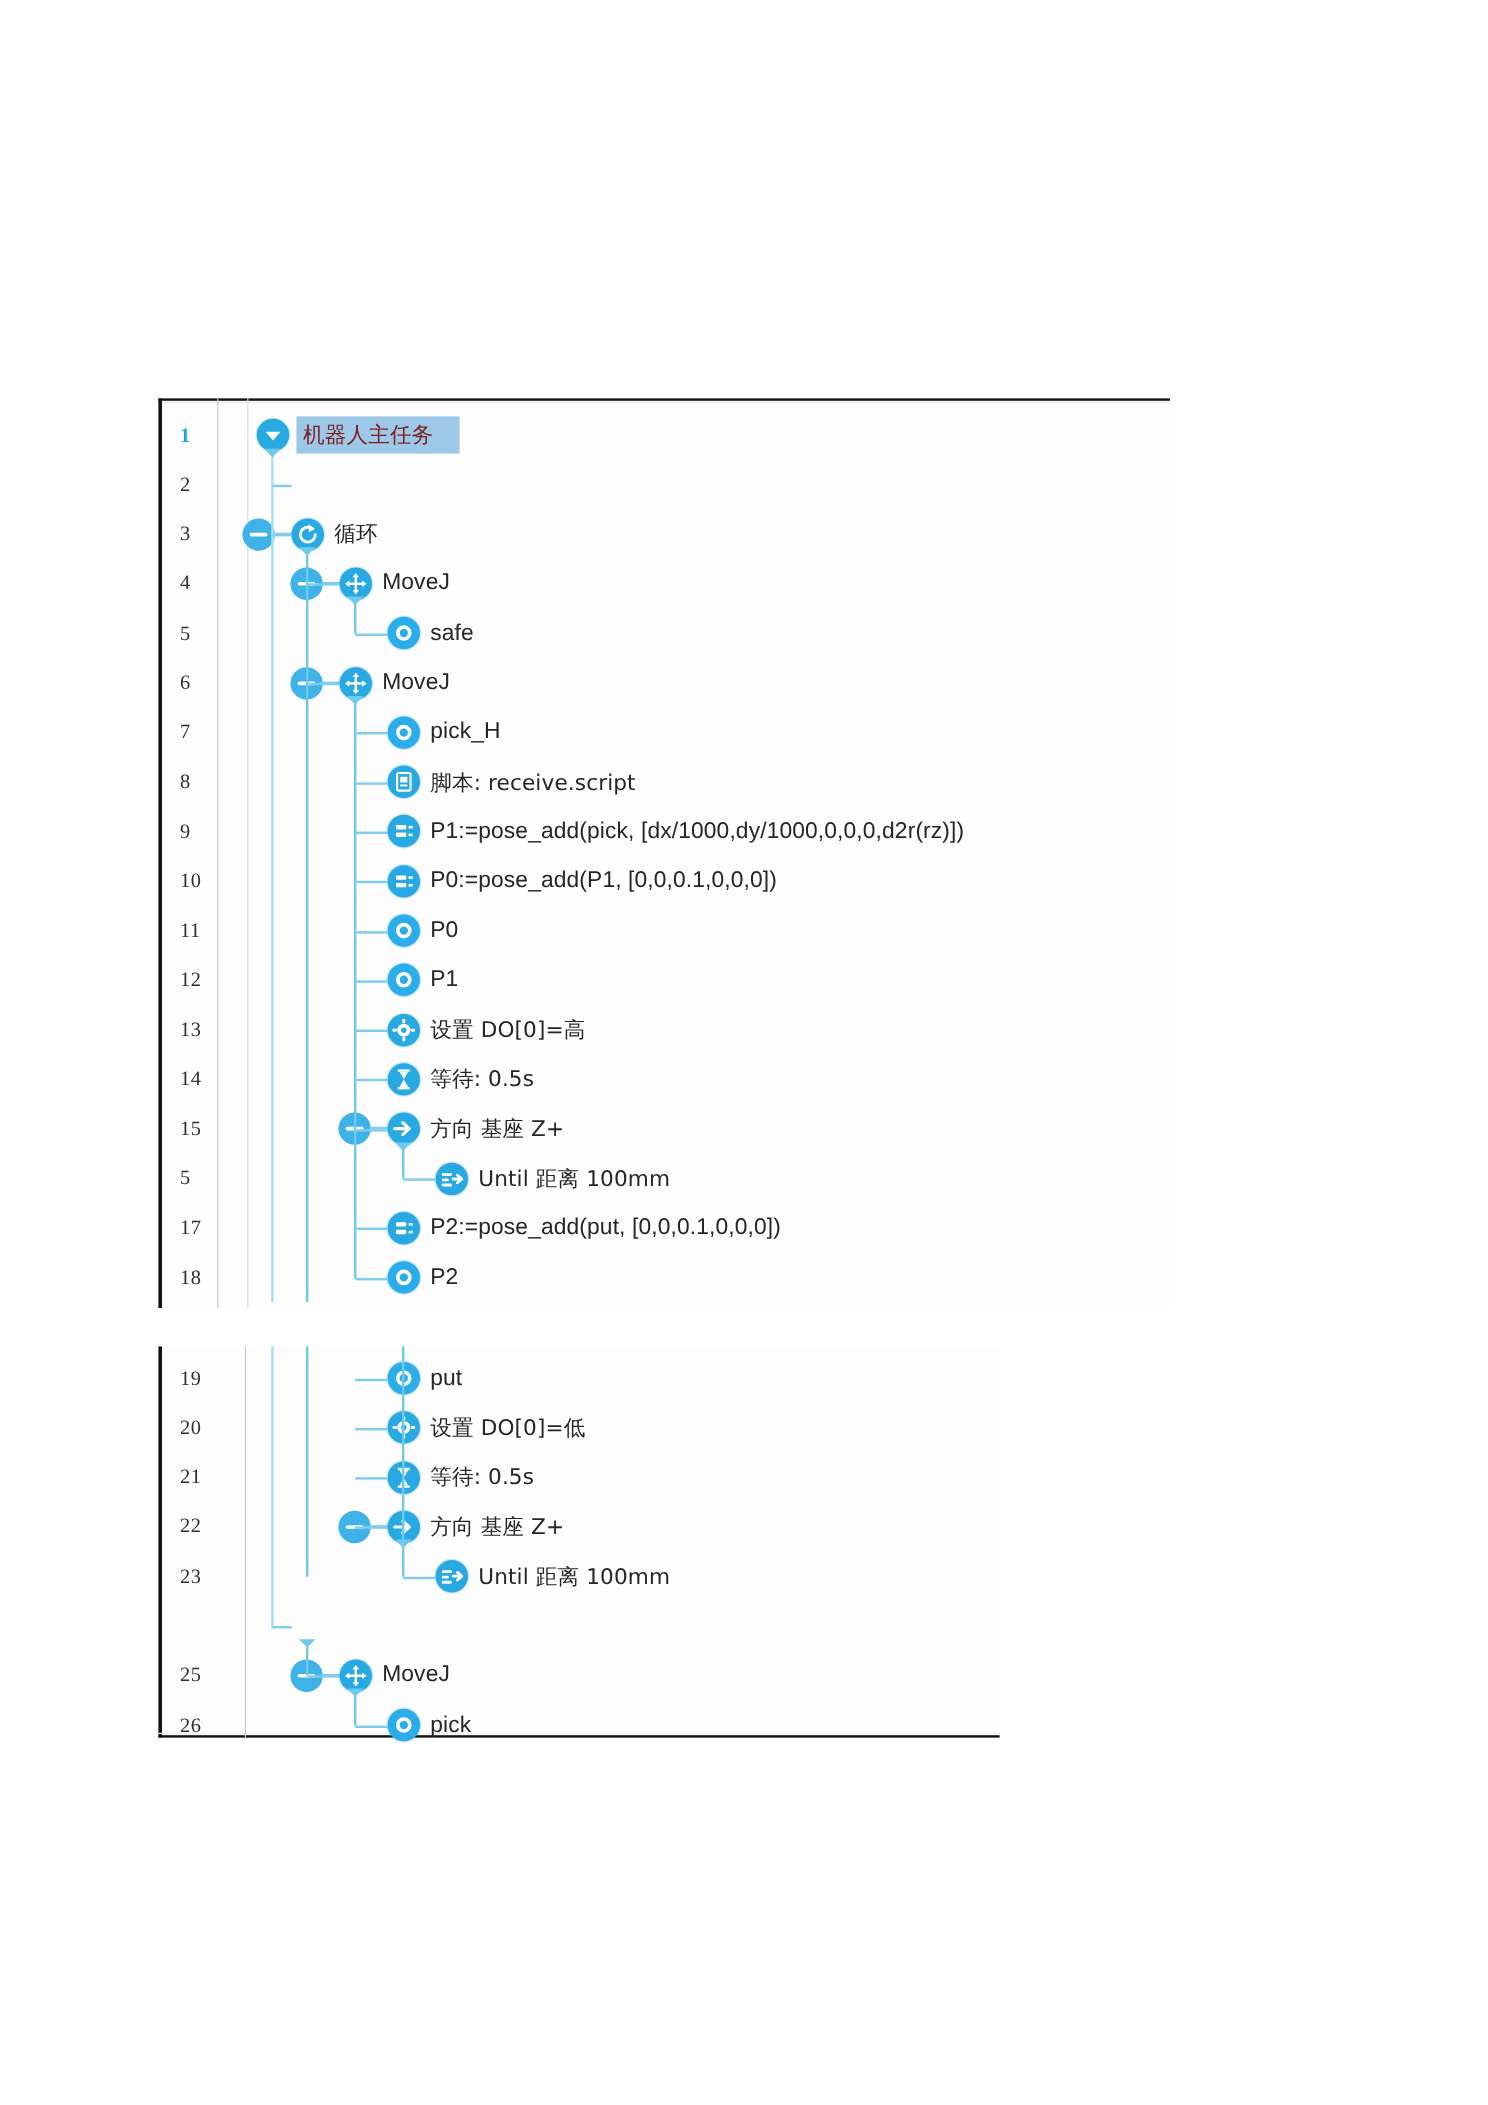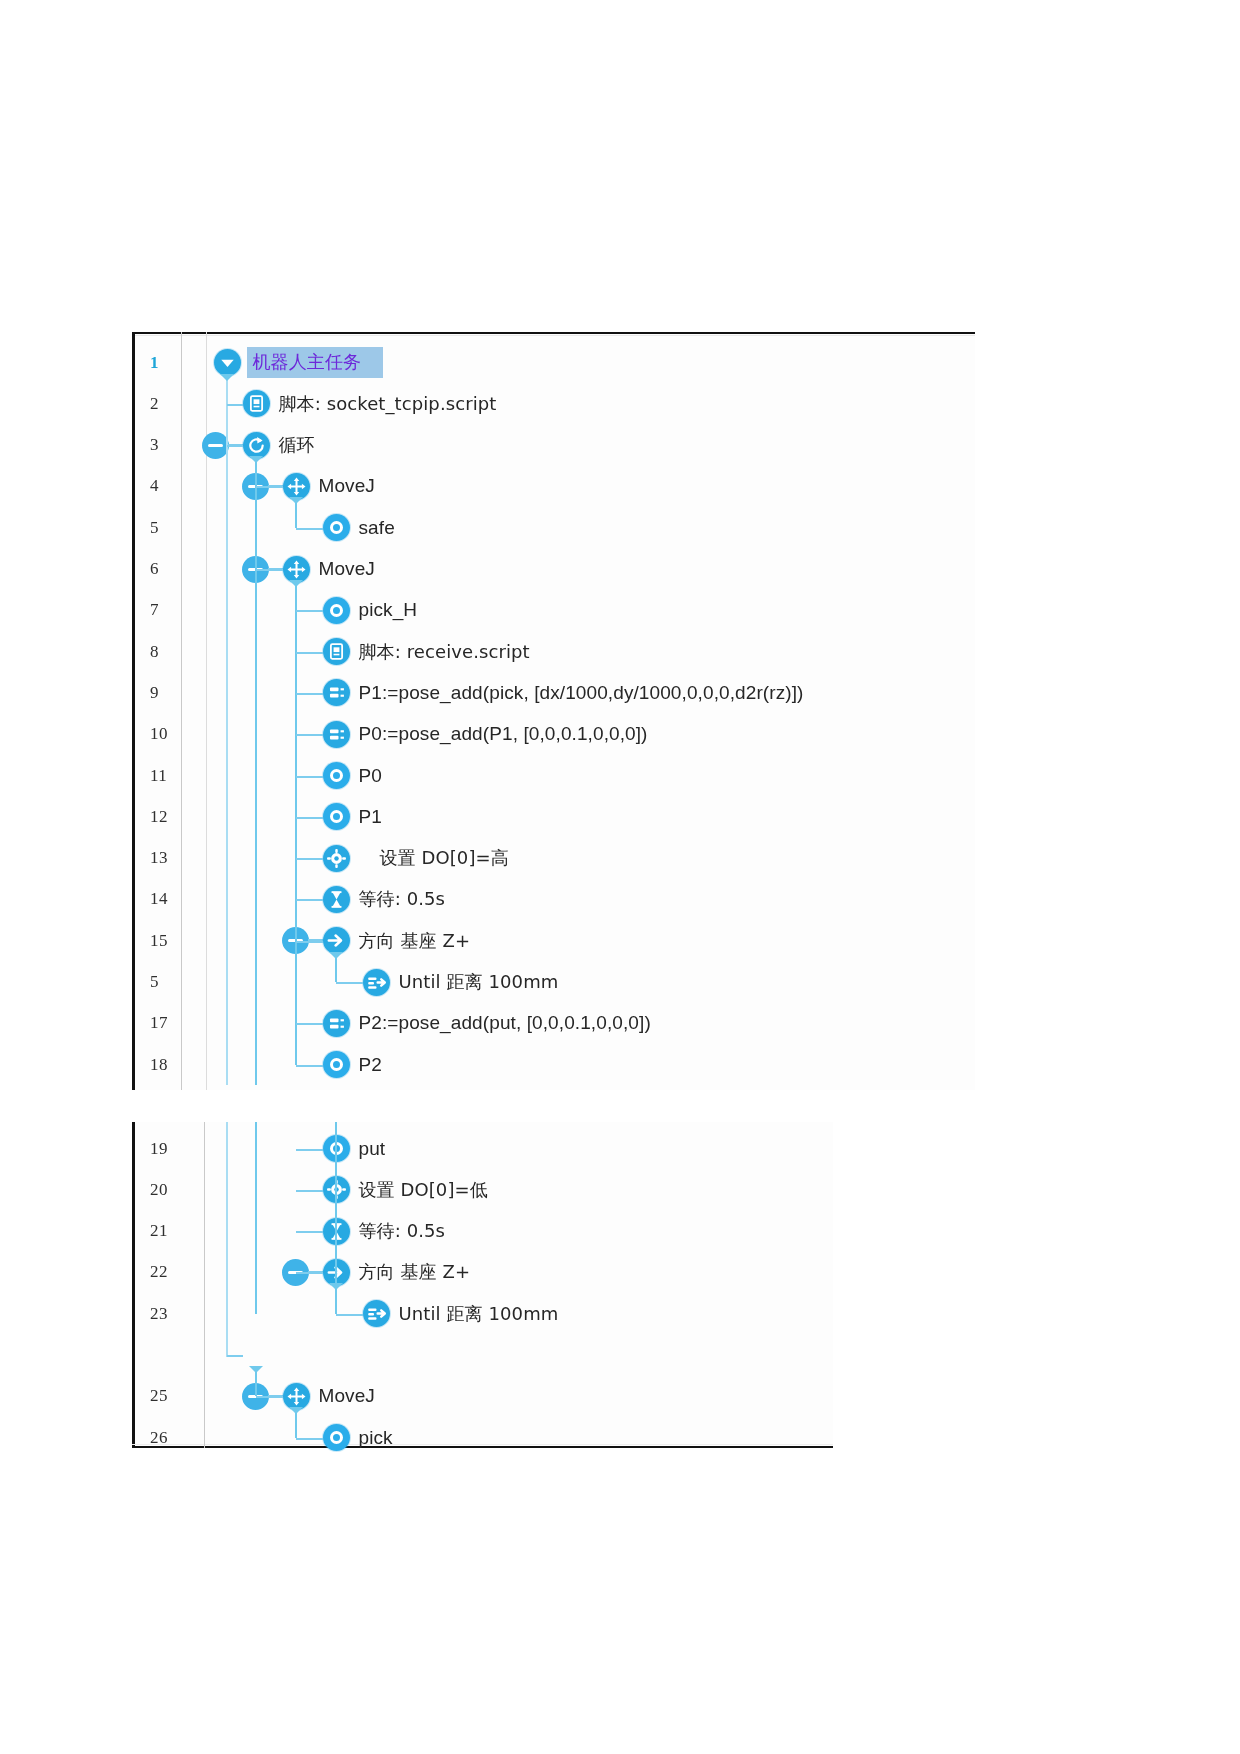--- a/index.html
+++ b/index.html
@@ -53,21 +53,21 @@
   }
   .label{
     font-size:19px;color:#262626;margin-left:9px;letter-spacing:.1px;
   }
   .label.cjk{
     font-family:"DejaVu Sans","Liberation Sans",sans-serif;
     font-size:18px;
   }
   .label.hl{
     background:#9dc8e8;padding:3px 22px 4px 6px;margin-left:6px;
-    color:#6d28d9;
+    color:#7f1d1d;
   }
 
   
   .ico{
     width:27px;height:27px;border-radius:50%;
     background:#28a9e2;flex:0 0 auto;position:relative;
     display:flex;align-items:center;justify-content:center;
     box-shadow:0 0 0 1px rgba(40,169,226,.25);
   }
   .ico svg{display:block;}
@@ -118,30 +118,20 @@
             <span class="ico">
               <svg width="27" height="27" viewBox="0 0 24 24">
                 <path d="M6.5 9.5 L17.5 9.5 L12 16 Z" fill="#ffffff"></path>
               </svg>
             </span>
             <span class="label cjk hl">机器人主任务</span>
           </div>
         </div>
         <div class="row" style="top:51.3px;">
           <div class="lineno">2</div>
-          <div class="node" style="left:110.5px;">
-            <span class="ico">
-              <svg width="27" height="27" viewBox="0 0 24 24">
-                <rect x="7" y="5.5" width="10" height="13" rx="1.3" fill="none" stroke="#ffffff" stroke-width="1.6"></rect>
-                <rect x="9.4" y="8.3" width="5.2" height="4.2" fill="#ffffff"></rect>
-                <rect x="9.4" y="14" width="5.2" height="1.4" fill="#ffffff"></rect>
-              </svg>
-            </span>
-            <span class="label cjk">脚本: socket_tcpip.script</span>
-          </div>
         </div>
         <div class="row" style="top:92.6px;">
           <div class="lineno">3</div>
           <div class="pill" style="left:69.5px;"></div>
           <div class="hline" style="left:95.5px;top:19px;width:16px;"></div>
           <div class="node" style="left:110.5px;">
             <span class="ico">
               <svg width="27" height="27" viewBox="0 0 24 24">
                 <path d="M17.5 12a5.5 5.5 0 1 1-2.1-4.3" fill="none" stroke="#ffffff" stroke-width="2" stroke-linecap="round"></path>
                 <path d="M12.6 4.4 L17.4 7.6 L12.8 10.2 Z" fill="#ffffff"></path>
@@ -244,21 +234,21 @@
         </div>
         <div class="row" style="top:464.3px;">
           <div class="lineno">12</div>
           <div class="node" style="left:190.5px;">
             <span class="ico ring"></span>
             <span class="label">P1</span>
           </div>
         </div>
         <div class="row" style="top:505.6px;">
           <div class="lineno">13</div>
-          <div class="node" style="left:190.5px;gap:21px;">
+          <div class="node" style="left:190.5px;">
             <span class="ico">
               <svg width="27" height="27" viewBox="0 0 24 24">
                 <path d="M12 7.2a4.8 4.8 0 1 0 0 9.6 4.8 4.8 0 0 0 0-9.6z" fill="#ffffff"></path>
                 <circle cx="12" cy="12" r="2" fill="#28a9e2"></circle>
                 <g fill="#ffffff">
                   <rect x="10.9" y="3.6" width="2.2" height="3.4" rx="0.8"></rect>
                   <rect x="10.9" y="17" width="2.2" height="3.4" rx="0.8"></rect>
                   <rect x="3.6" y="10.9" width="3.4" height="2.2" rx="0.8"></rect>
                   <rect x="17" y="10.9" width="3.4" height="2.2" rx="0.8"></rect>
                 </g>

